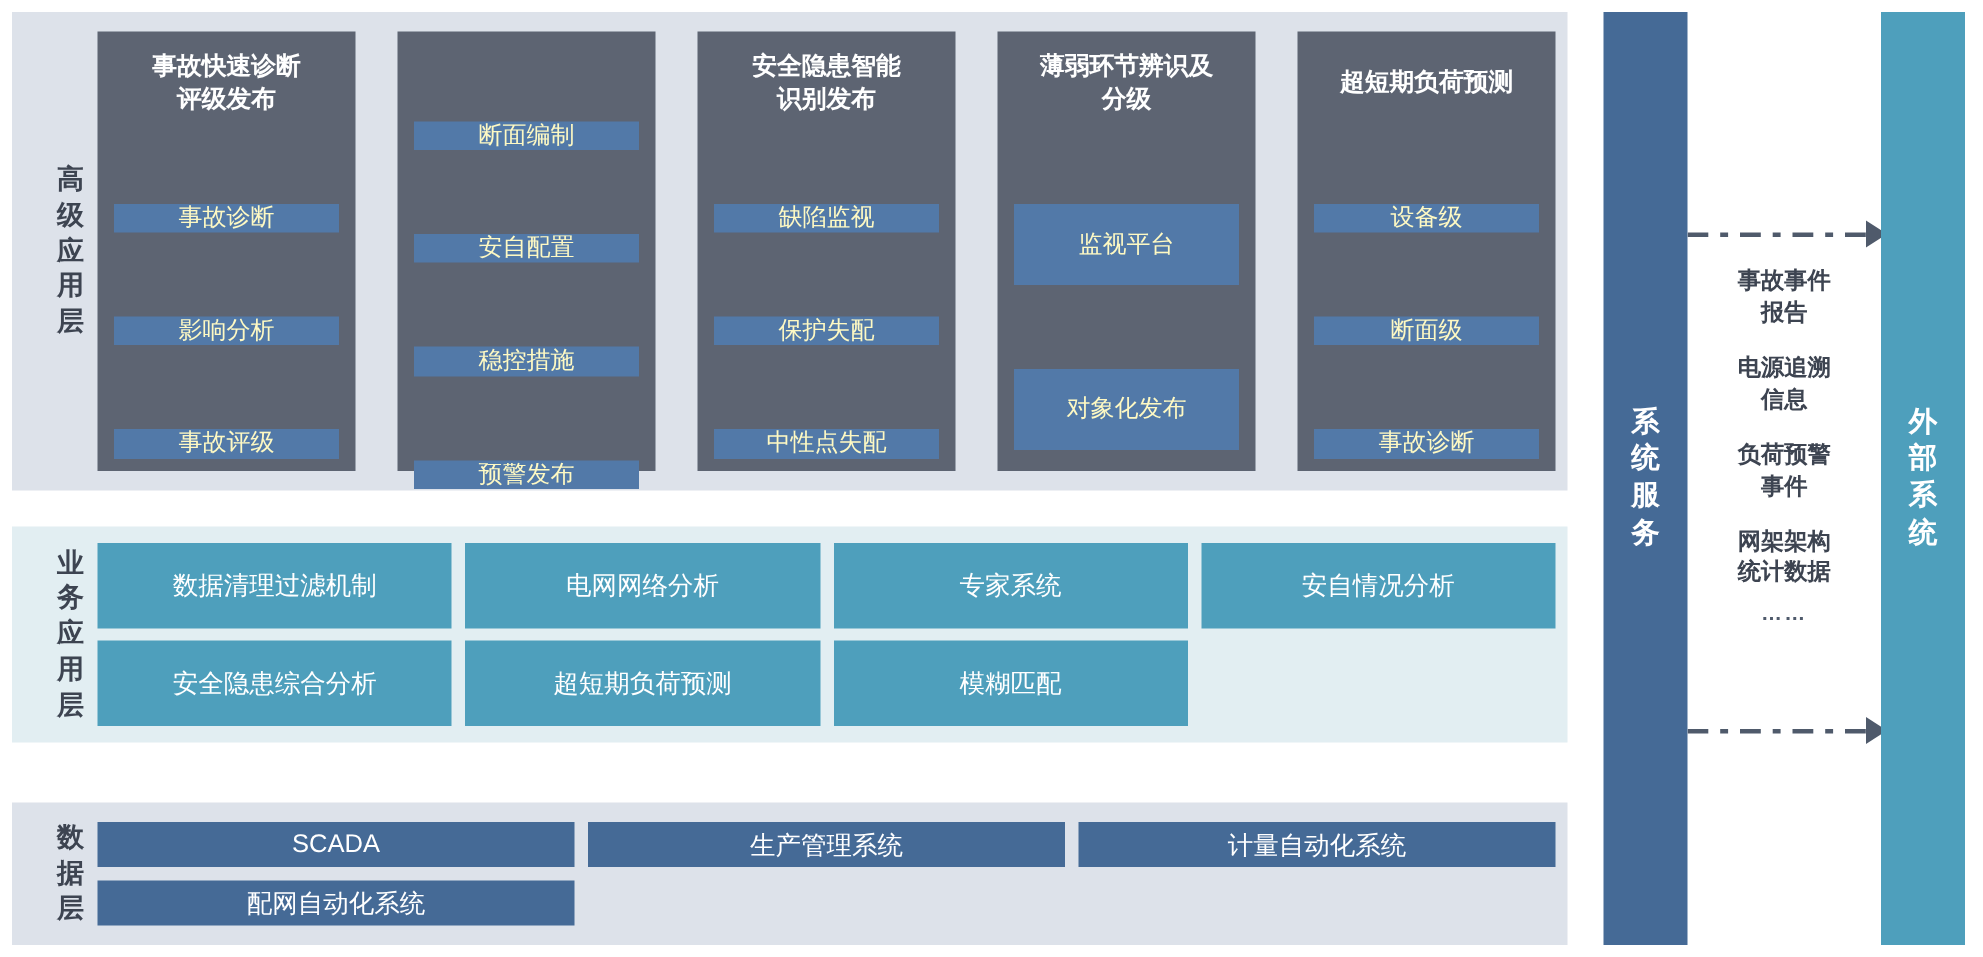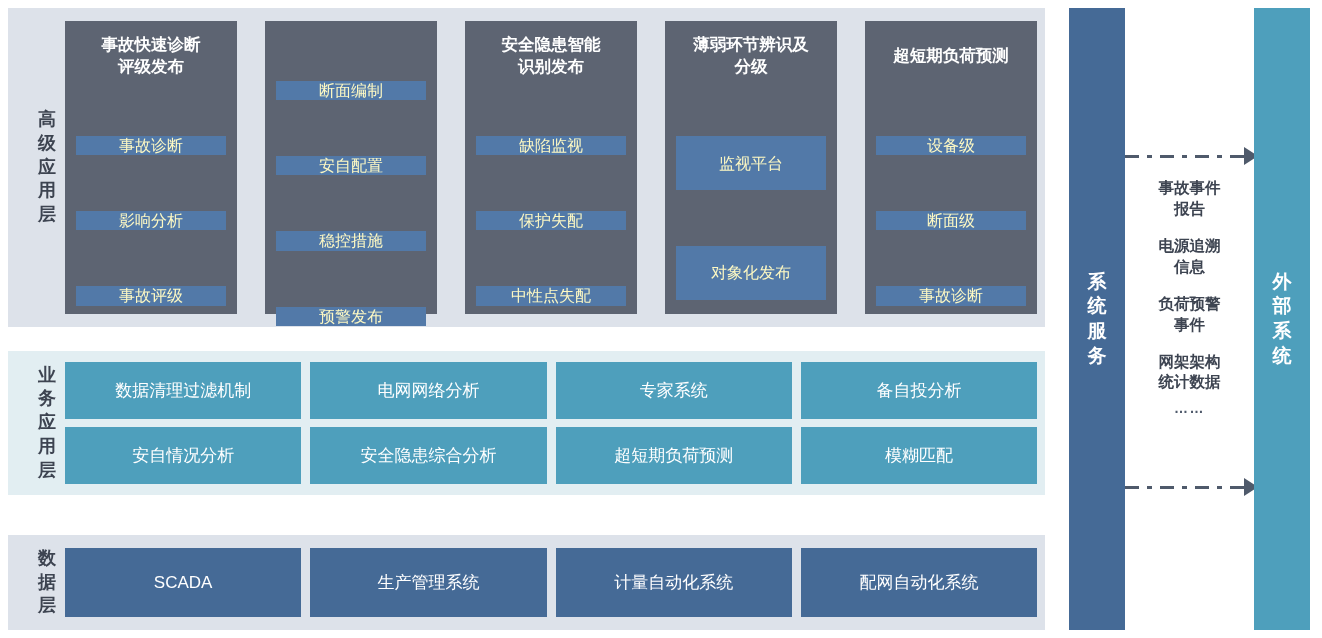--- a/index.html
+++ b/index.html
@@ -147,21 +147,21 @@
   }
 
   
   .data-grid {
     position: absolute;
     left: 57px;
     top: 13px;
     right: 8px;
     bottom: 13px;
     display: grid;
-    grid-template-columns: repeat(4, 1fr);
+    grid-template-columns: repeat(3, 1fr);
     gap: 9px;
   }
   .data-item {
     background: #456a96;
     color: #ffffff;
     font-size: 17px;
     display: flex;
     align-items: center;
     justify-content: center;
     text-align: center;
@@ -339,21 +339,20 @@
         <span>业</span>
         <span>务</span>
         <span>应</span>
         <span>用</span>
         <span>层</span>
       </div>
       <div class="biz-grid">
           <div class="biz-item">数据清理过滤机制</div>
           <div class="biz-item">电网网络分析</div>
           <div class="biz-item">专家系统</div>
-          <div class="biz-item">备自投分析</div>
           <div class="biz-item">安自情况分析</div>
           <div class="biz-item">安全隐患综合分析</div>
           <div class="biz-item">超短期负荷预测</div>
           <div class="biz-item">模糊匹配</div>
         </div>
     </div>
 
     <div class="panel data">
       <div class="layer-label">
         <span>数</span>

